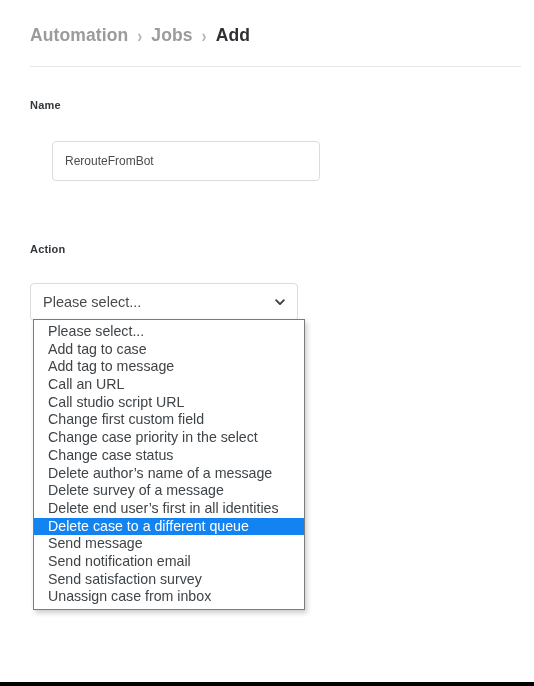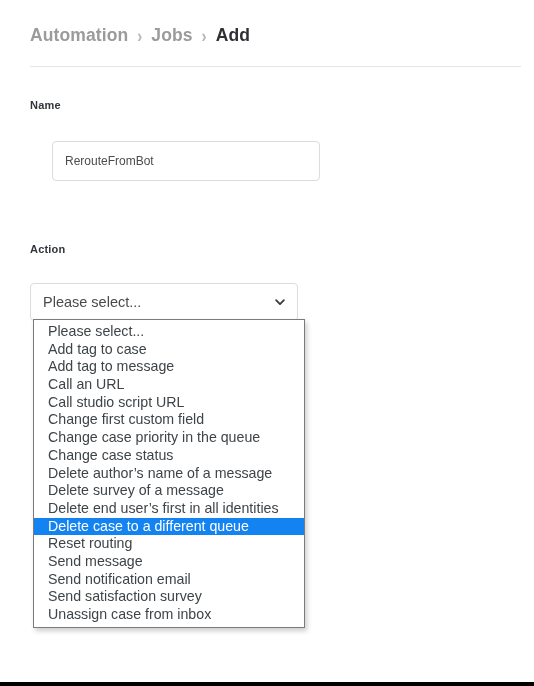--- a/index.html
+++ b/index.html
@@ -184,27 +184,26 @@
       </span>
     </div>
 
     <div class="dropdown" id="action-dropdown">
         <div class="option">Please select...</div>
         <div class="option">Add tag to case</div>
         <div class="option">Add tag to message</div>
         <div class="option">Call an URL</div>
         <div class="option">Call studio script URL</div>
         <div class="option">Change first custom field</div>
-        <div class="option">Change case priority in the queue</div>
+        <div class="option">Change case priority in the select</div>
         <div class="option">Change case status</div>
         <div class="option">Delete author’s name of a message</div>
         <div class="option">Delete survey of a message</div>
         <div class="option">Delete end user’s first in all identities</div>
         <div class="option selected">Delete case to a different queue</div>
-        <div class="option">Reset routing</div>
         <div class="option">Send message</div>
         <div class="option">Send notification email</div>
         <div class="option">Send satisfaction survey</div>
         <div class="option">Unassign case from inbox</div>
       </div>
 
   </div>
 </div>
 
 </body></html>

